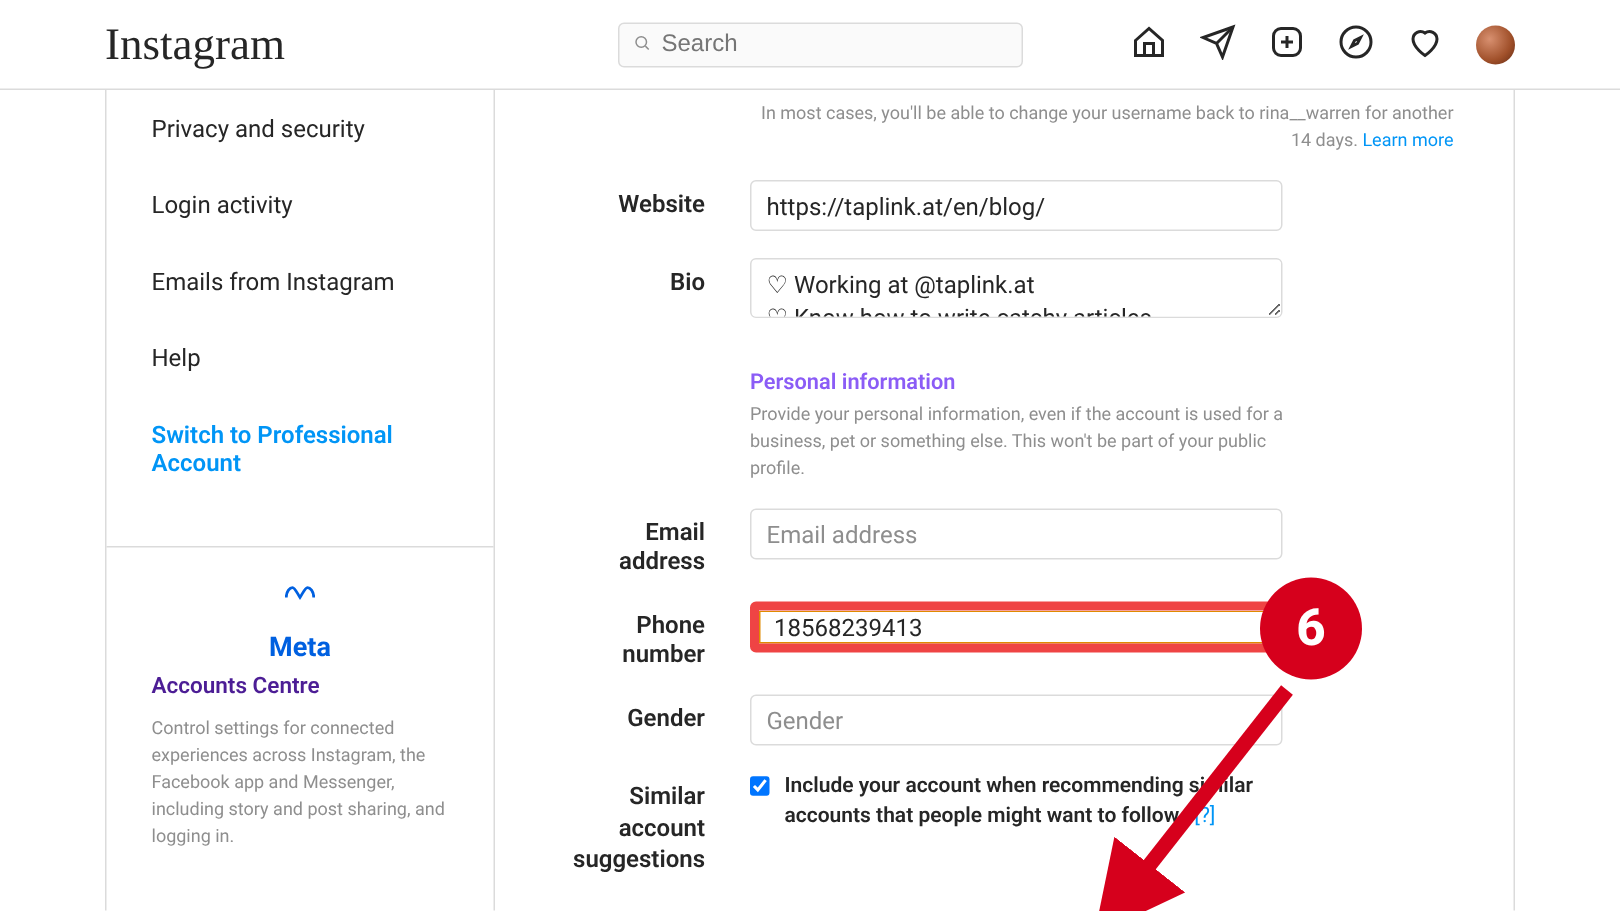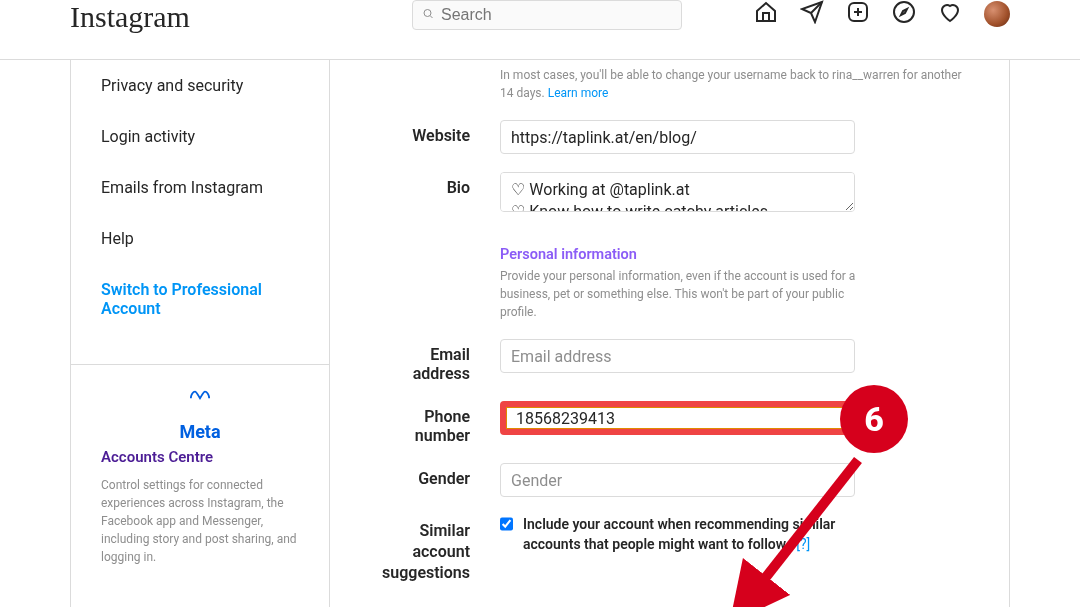--- a/index.html
+++ b/index.html
@@ -9,21 +9,21 @@
     color: #262626;
     width: 1080px;
     height: 607px;
     overflow: hidden;
   }
   
   .topnav {
     height: 60px;
     border-bottom: 1px solid #dbdbdb;
     display: flex;
-    align-items: flex-start;
+    align-items: center;
     padding: 0 20px;
     background: #fff;
   }
   .logo {
     font-family: 'Brush Script MT', cursive;
     font-size: 30px;
     font-weight: 500;
     margin-left: 50px;
     margin-right: auto;
     letter-spacing: 0;
@@ -100,20 +100,21 @@
     border-right: 1px solid #dbdbdb;
     padding: 0 40px 30px 40px;
     position: relative;
   }
   .hint {
     color: #8e8e8e;
     font-size: 12px;
     line-height: 1.5;
     margin-left: 130px;
     padding-top: 6px;
+    text-align: right;
   }
   .hint a { color: #0095f6; text-decoration: none; }
 
   .row {
     display: flex;
     align-items: flex-start;
     margin-top: 18px;
   }
   .lbl {
     width: 130px;

